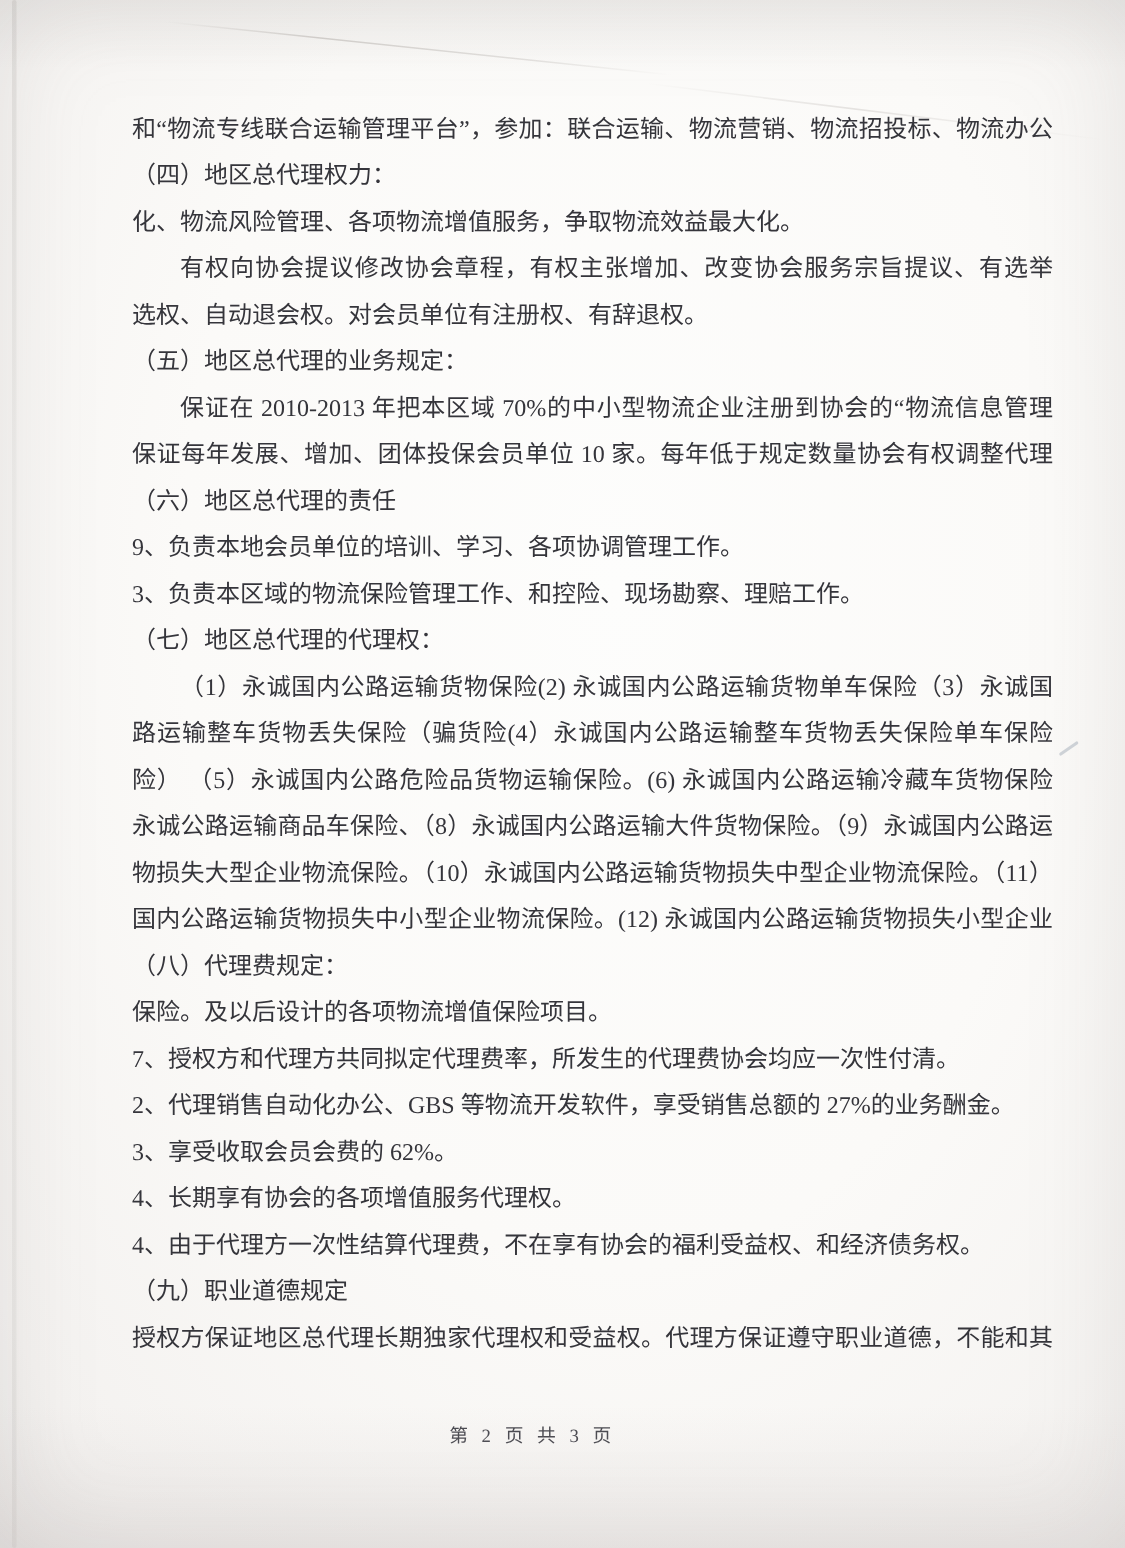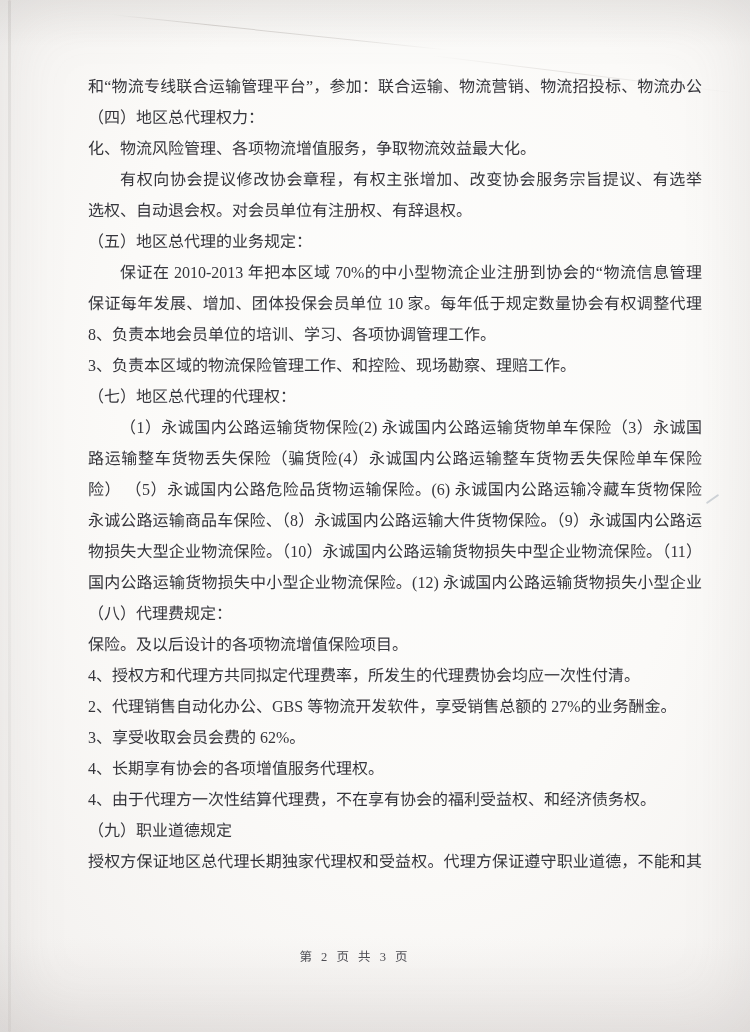--- a/index.html
+++ b/index.html
@@ -75,32 +75,33 @@
   <div class="content">
 
   <div class="line full">和“物流专线联合运输管理平台”，参加：联合运输、物流营销、物流招投标、物流办公自动</div>
       <div class="line">（四）地区总代理权力：</div>
       <div class="line">化、物流风险管理、各项物流增值服务，争取物流效益最大化。</div>
       <div class="line indent full">有权向协会提议修改协会章程，有权主张增加、改变协会服务宗旨提议、有选举权、当</div>
       <div class="line">选权、自动退会权。对会员单位有注册权、有辞退权。</div>
       <div class="line">（五）地区总代理的业务规定：</div>
       <div class="line indent full">保证在 2010-2013 年把本区域 70%的中小型物流企业注册到协会的“物流信息管理网”。</div>
       <div class="line full">保证每年发展、增加、团体投保会员单位 10 家。每年低于规定数量协会有权调整代理权。</div>
-      <div class="line">8、负责本地会员单位的培训、学习、各项协调管理工作。</div>
+      <div class="line">（六）地区总代理的责任</div>
+      <div class="line">9、负责本地会员单位的培训、学习、各项协调管理工作。</div>
       <div class="line">3、负责本区域的物流保险管理工作、和控险、现场勘察、理赔工作。</div>
       <div class="line">（七）地区总代理的代理权：</div>
       <div class="line indent full">（1）永诚国内公路运输货物保险(2) 永诚国内公路运输货物单车保险（3）永诚国内公</div>
       <div class="line full">路运输整车货物丢失保险（骗货险(4）永诚国内公路运输整车货物丢失保险单车保险（骗货</div>
       <div class="line full">险） （5）永诚国内公路危险品货物运输保险。(6) 永诚国内公路运输冷藏车货物保险（7）</div>
       <div class="line full">永诚公路运输商品车保险、（8）永诚国内公路运输大件货物保险。（9）永诚国内公路运输货</div>
       <div class="line full">物损失大型企业物流保险。（10）永诚国内公路运输货物损失中型企业物流保险。（11）永诚</div>
       <div class="line full">国内公路运输货物损失中小型企业物流保险。(12) 永诚国内公路运输货物损失小型企业物流</div>
       <div class="line">（八）代理费规定：</div>
       <div class="line">保险。及以后设计的各项物流增值保险项目。</div>
-      <div class="line">4、授权方和代理方共同拟定代理费率，所发生的代理费协会均应一次性付清。</div>
+      <div class="line">7、授权方和代理方共同拟定代理费率，所发生的代理费协会均应一次性付清。</div>
       <div class="line">2、代理销售自动化办公、GBS 等物流开发软件，享受销售总额的 27%的业务酬金。</div>
       <div class="line">3、享受收取会员会费的 62%。</div>
       <div class="line">4、长期享有协会的各项增值服务代理权。</div>
       <div class="line">4、由于代理方一次性结算代理费，不在享有协会的福利受益权、和经济债务权。</div>
       <div class="line">（九）职业道德规定</div>
       <div class="line full">授权方保证地区总代理长期独家代理权和受益权。代理方保证遵守职业道德，不能和其它保</div>
     </div>
 
   <div class="footer">第 2 页 共 3 页</div>
 

